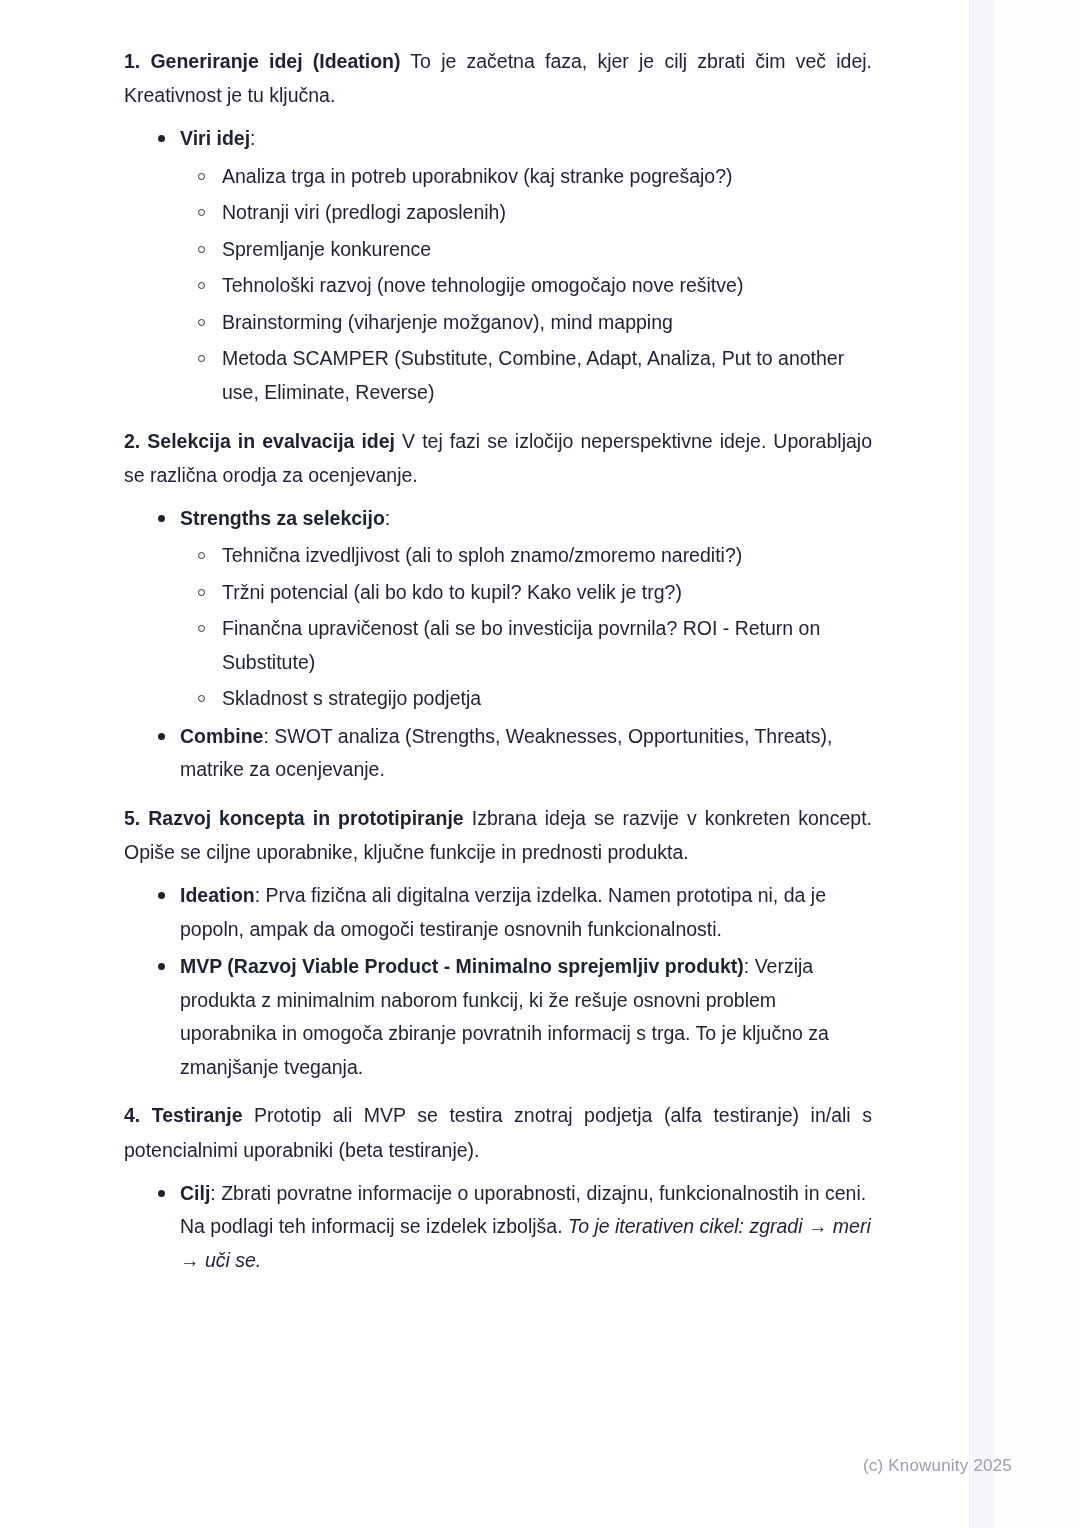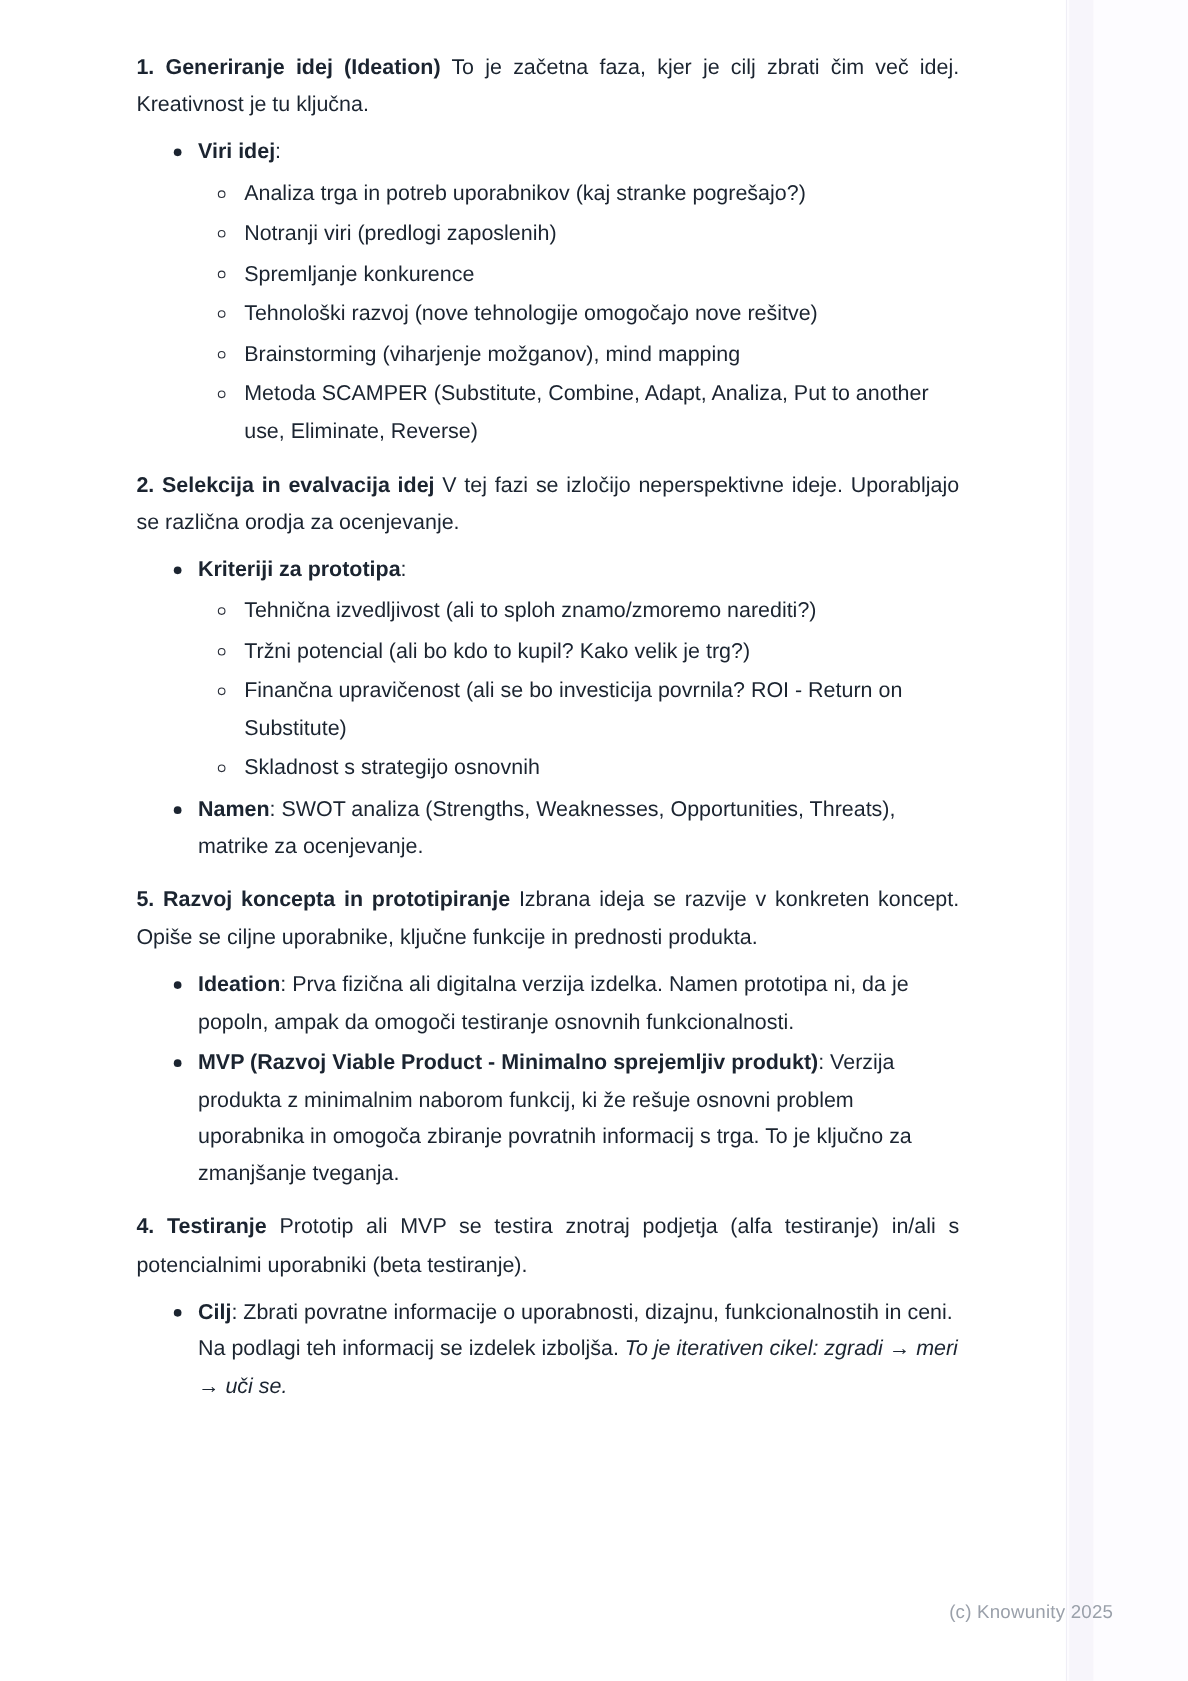--- a/index.html
+++ b/index.html
@@ -139,30 +139,30 @@
           <li>Brainstorming (viharjenje možganov), mind mapping</li>
           <li>Metoda SCAMPER (Substitute, Combine, Adapt, Analiza, Put to another use, Eliminate, Reverse)</li>
         </ul>
       </li>
     </ul>
 
     <p class="para"><span class="lead">2. Selekcija in evalvacija idej</span><span> V tej fazi se izločijo neperspektivne ideje. Uporabljajo se različna orodja za ocenjevanje.</span></p>
 
     <ul class="l1">
       <li>
-        <span class="b">Kriteriji za prototipa</span><span>:</span>
+        <span class="b">Strengths za selekcijo</span><span>:</span>
         <ul class="l2">
           <li>Tehnična izvedljivost (ali to sploh znamo/zmoremo narediti?)</li>
           <li>Tržni potencial (ali bo kdo to kupil? Kako velik je trg?)</li>
           <li>Finančna upravičenost (ali se bo investicija povrnila? ROI - Return on Substitute)</li>
-          <li>Skladnost s strategijo osnovnih</li>
+          <li>Skladnost s strategijo podjetja</li>
         </ul>
       </li>
       <li>
-        <span class="b">Namen</span><span>:</span><span> SWOT analiza (Strengths, Weaknesses, Opportunities, Threats), matrike za ocenjevanje.</span>
+        <span class="b">Combine</span><span>:</span><span> SWOT analiza (Strengths, Weaknesses, Opportunities, Threats), matrike za ocenjevanje.</span>
       </li>
     </ul>
 
     <p class="para"><span class="lead">5. Razvoj koncepta in prototipiranje</span><span> Izbrana ideja se razvije v konkreten koncept. Opiše se ciljne uporabnike, ključne funkcije in prednosti produkta.</span></p>
 
     <ul class="l1">
       <li>
         <span class="b">Ideation</span><span>:</span><span> Prva fizična ali digitalna verzija izdelka. Namen prototipa ni, da je popoln, ampak da omogoči testiranje osnovnih funkcionalnosti.</span>
       </li>
       <li>

